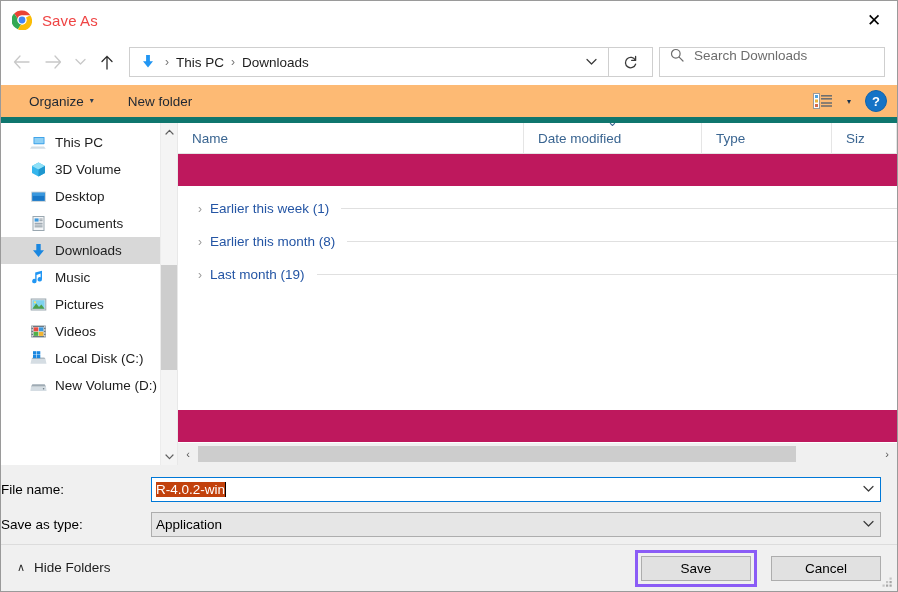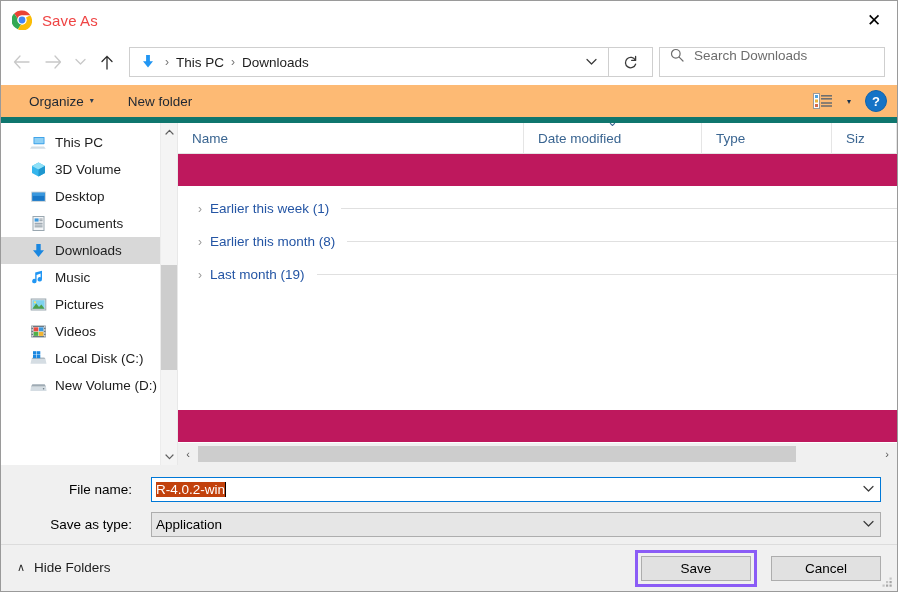--- a/index.html
+++ b/index.html
@@ -145,21 +145,21 @@
   .hs-arrow{width:20px;height:22px;display:flex;align-items:center;justify-content:center;color:#555;font-size:11px;flex:0 0 20px;}
   .hs-track{flex:1 1 auto;height:16px;position:relative;}
   .hs-thumb{position:absolute;left:0;top:0;height:16px;background:#cdcdcd;}
 
   
   .formarea{
     flex:0 0 auto;background:#f0f0f0;padding:9px 0 0 0;
   }
   .formrow{display:flex;align-items:center;height:30px;margin-bottom:5px;padding-right:16px;}
   .formlabel{
-    width:150px;flex:0 0 150px;text-align:right;padding-right:19px;box-sizing:border-box;
+    width:150px;flex:0 0 150px;text-align:left;padding-right:9px;box-sizing:border-box;
     font-size:13.5px;color:#000;
   }
   .combo{
     flex:1 1 auto;height:25px;box-sizing:border-box;display:flex;align-items:center;
     position:relative;min-width:0;
   }
   .combo.focused{border:1px solid #0078d7;background:#fff;}
   .combo.plain{border:1px solid #adadad;background:#e6e6e6;}
   .combo-val{padding-left:4px;font-size:13.5px;color:#000;white-space:nowrap;overflow:hidden;}
   .combo-val .sel{background:#c2410c;color:#fff;padding:1px 0 2px 0;}

